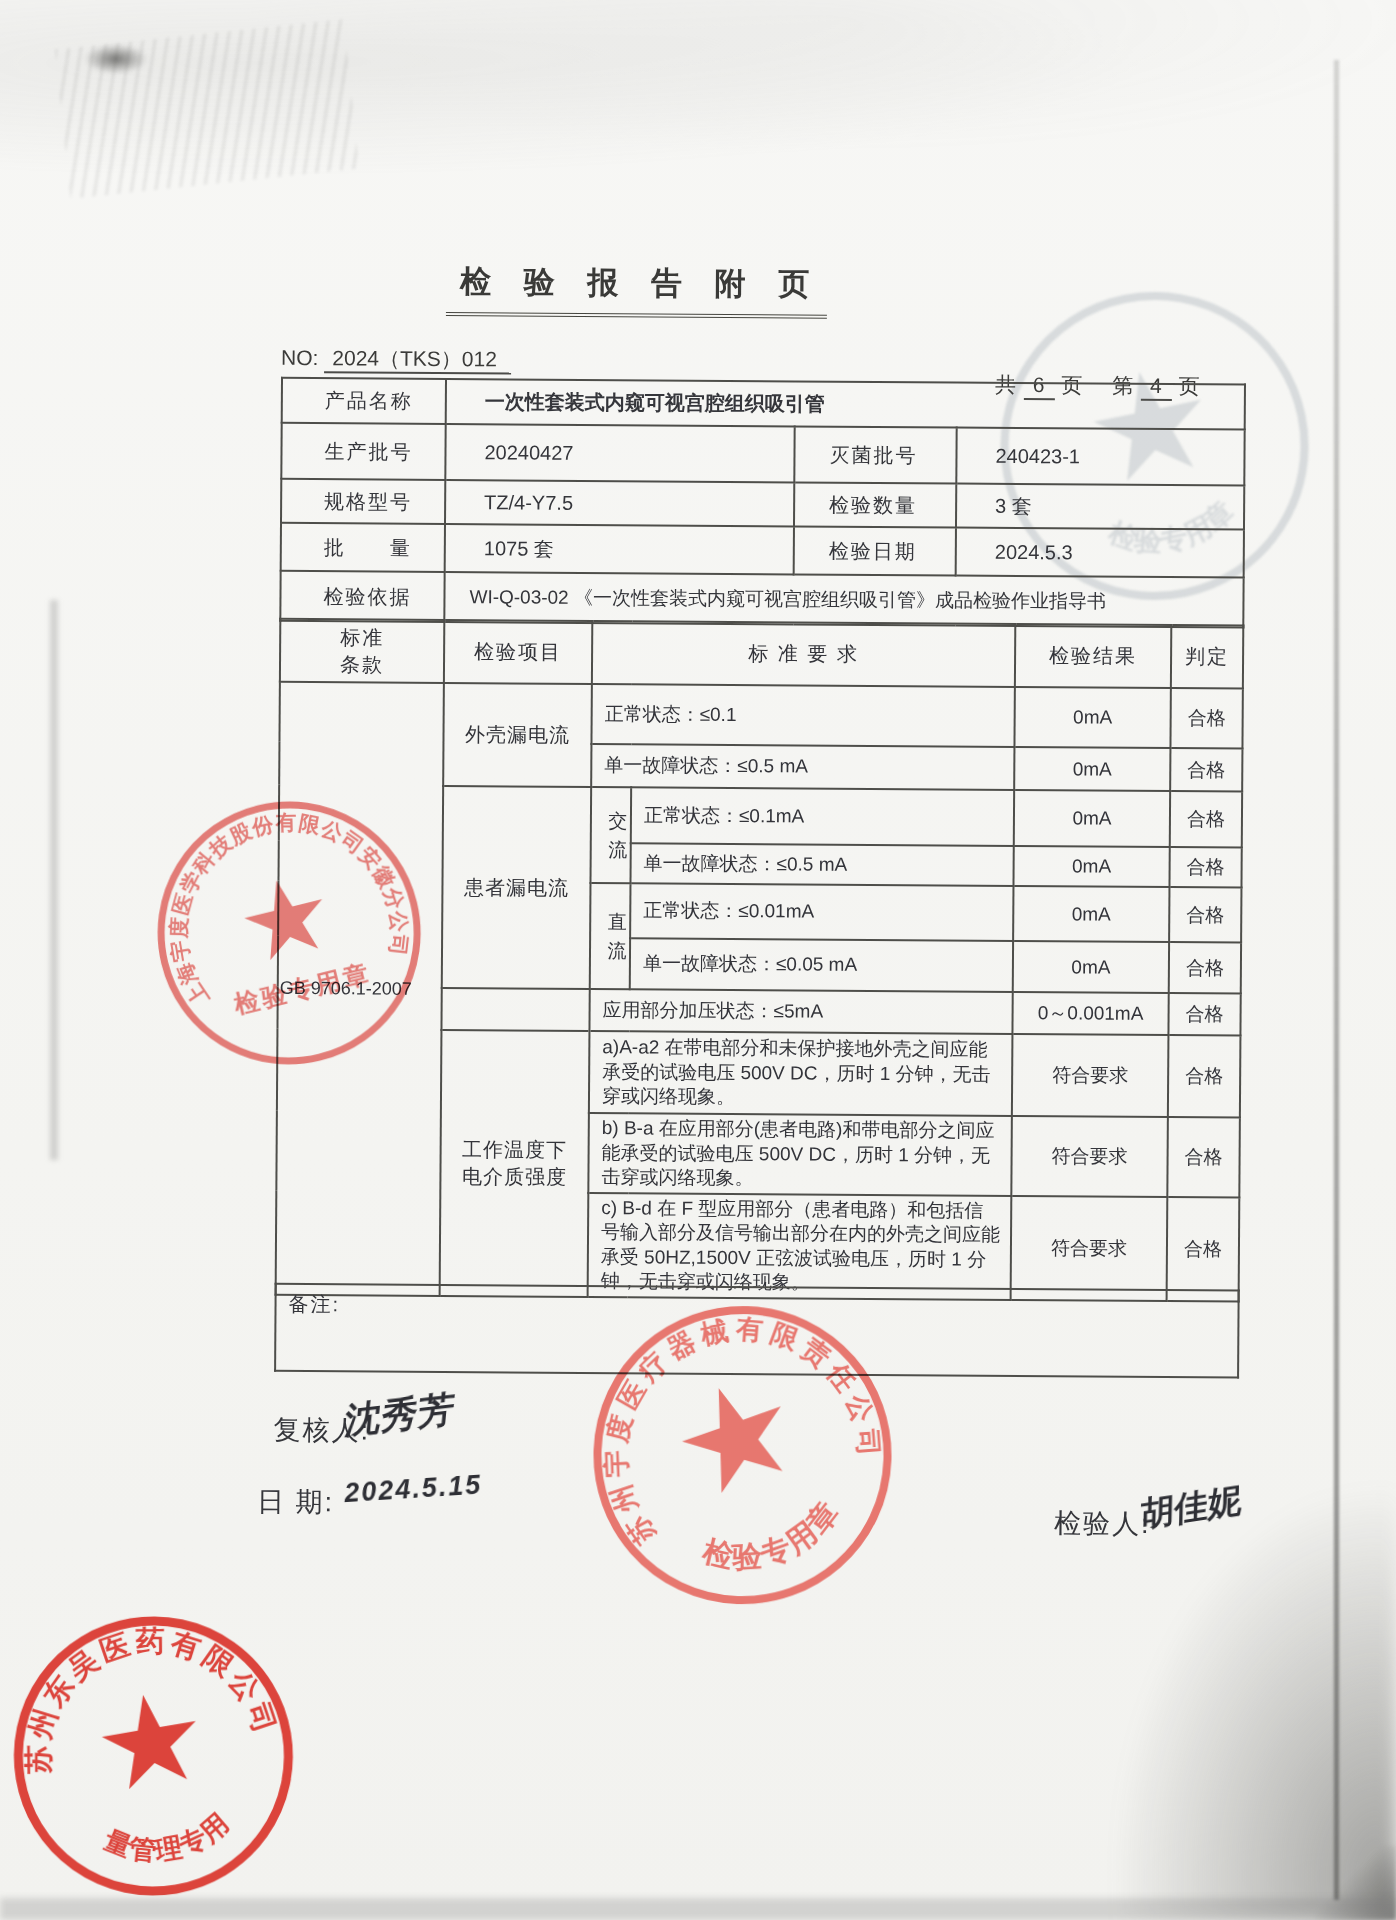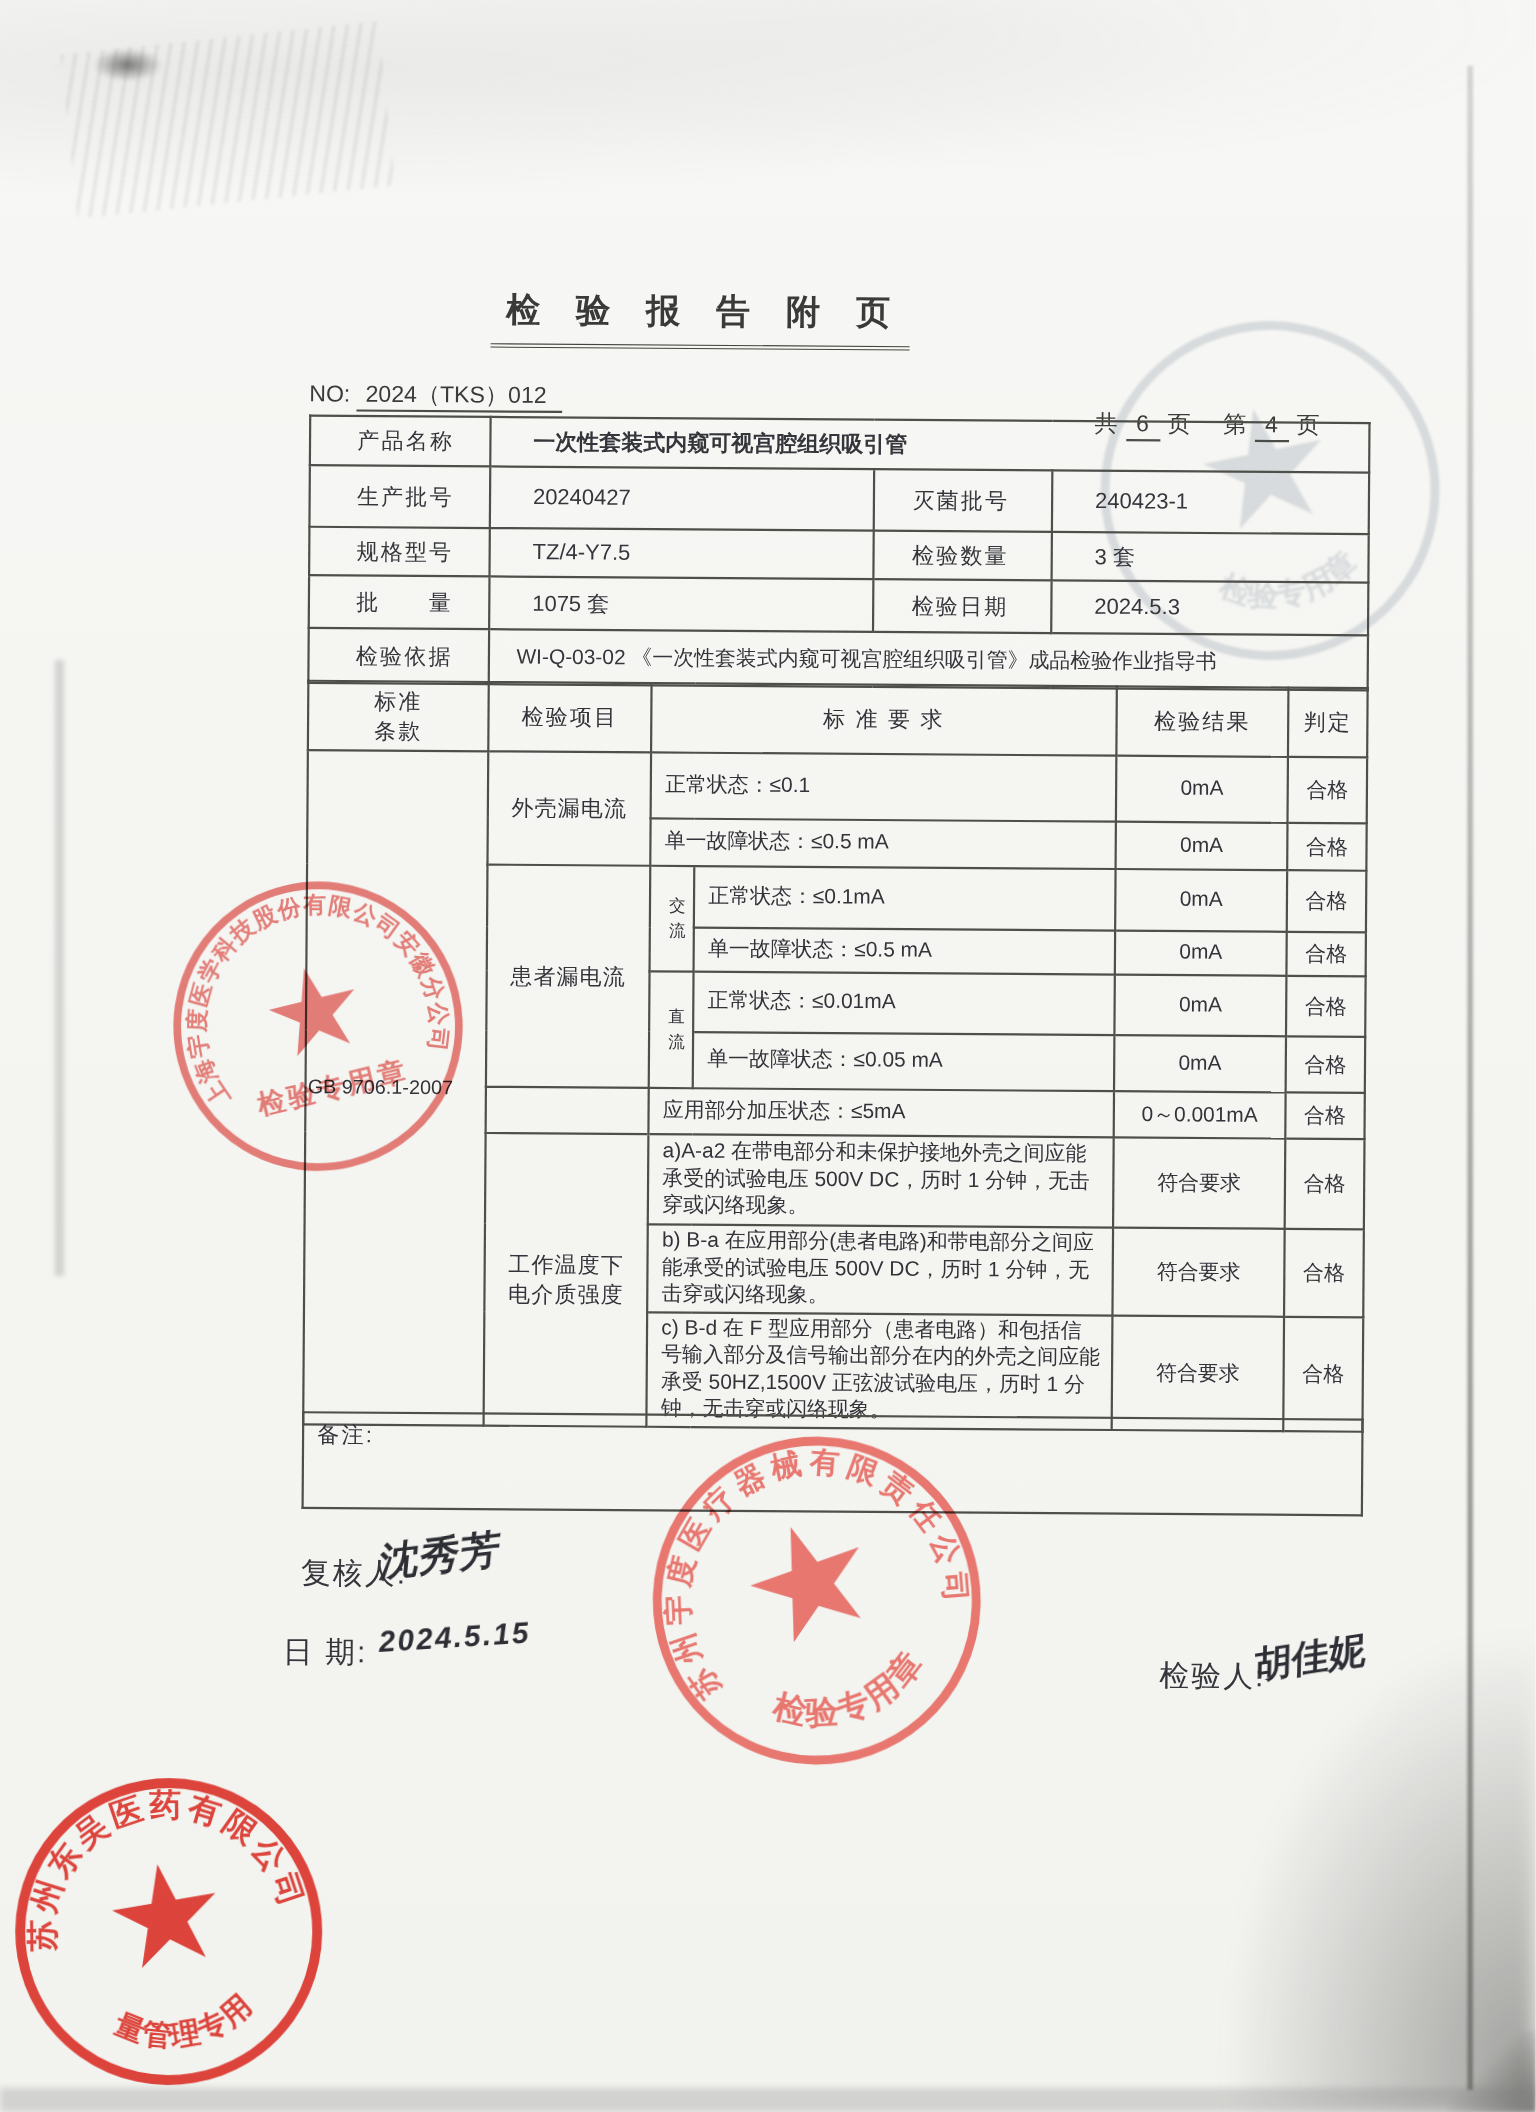--- a/index.html
+++ b/index.html
@@ -51,21 +51,21 @@
   .t-info { top:377px; width:963px; }
   .t-test { top:618px; width:963px; }
   .t-remarks { top:1283px; width:963px; }
 
   td.lab { padding-left:42px; font-size:20px; letter-spacing:2px; color:#35363b; }
   td.val { padding-left:38px; font-size:20px; color:#35363b; }
   td.hdr { text-align:center; font-size:20px; letter-spacing:2px; }
   td.req { padding:2px 8px 2px 12px; font-size:19px; line-height:24.5px; }
   td.ctr { text-align:center; font-size:19px; }
   td.item { text-align:center; font-size:20px; letter-spacing:1px; }
-  td.acdc { text-align:center; font-size:15px; padding:16px; }
+  td.acdc { text-align:center; font-size:19px; padding:16px; }
   .vstack { display:inline-block; width:1.05em; word-break:break-all; line-height:1.55; }
   td.clause { font-size:18px; padding:0 1px; letter-spacing:0; }
   td.remarks-cell { vertical-align:top; padding:6px 0 0 12px; font-size:20px; letter-spacing:2px; }
 
   
   .printed { position:absolute; font-size:27px; letter-spacing:2px; color:#35363b; white-space:nowrap; }
   .handwrite { position:absolute; color:#2e2f35; white-space:nowrap; filter:blur(.3px); }
   .sig-reviewer { left:352px; top:1390px; font-size:36px; font-weight:700; letter-spacing:1px;
     transform:rotate(-7deg) skewX(-12deg); }
   .sig-date { left:352px; top:1473px; font-size:27px; font-weight:600; font-style:italic;

